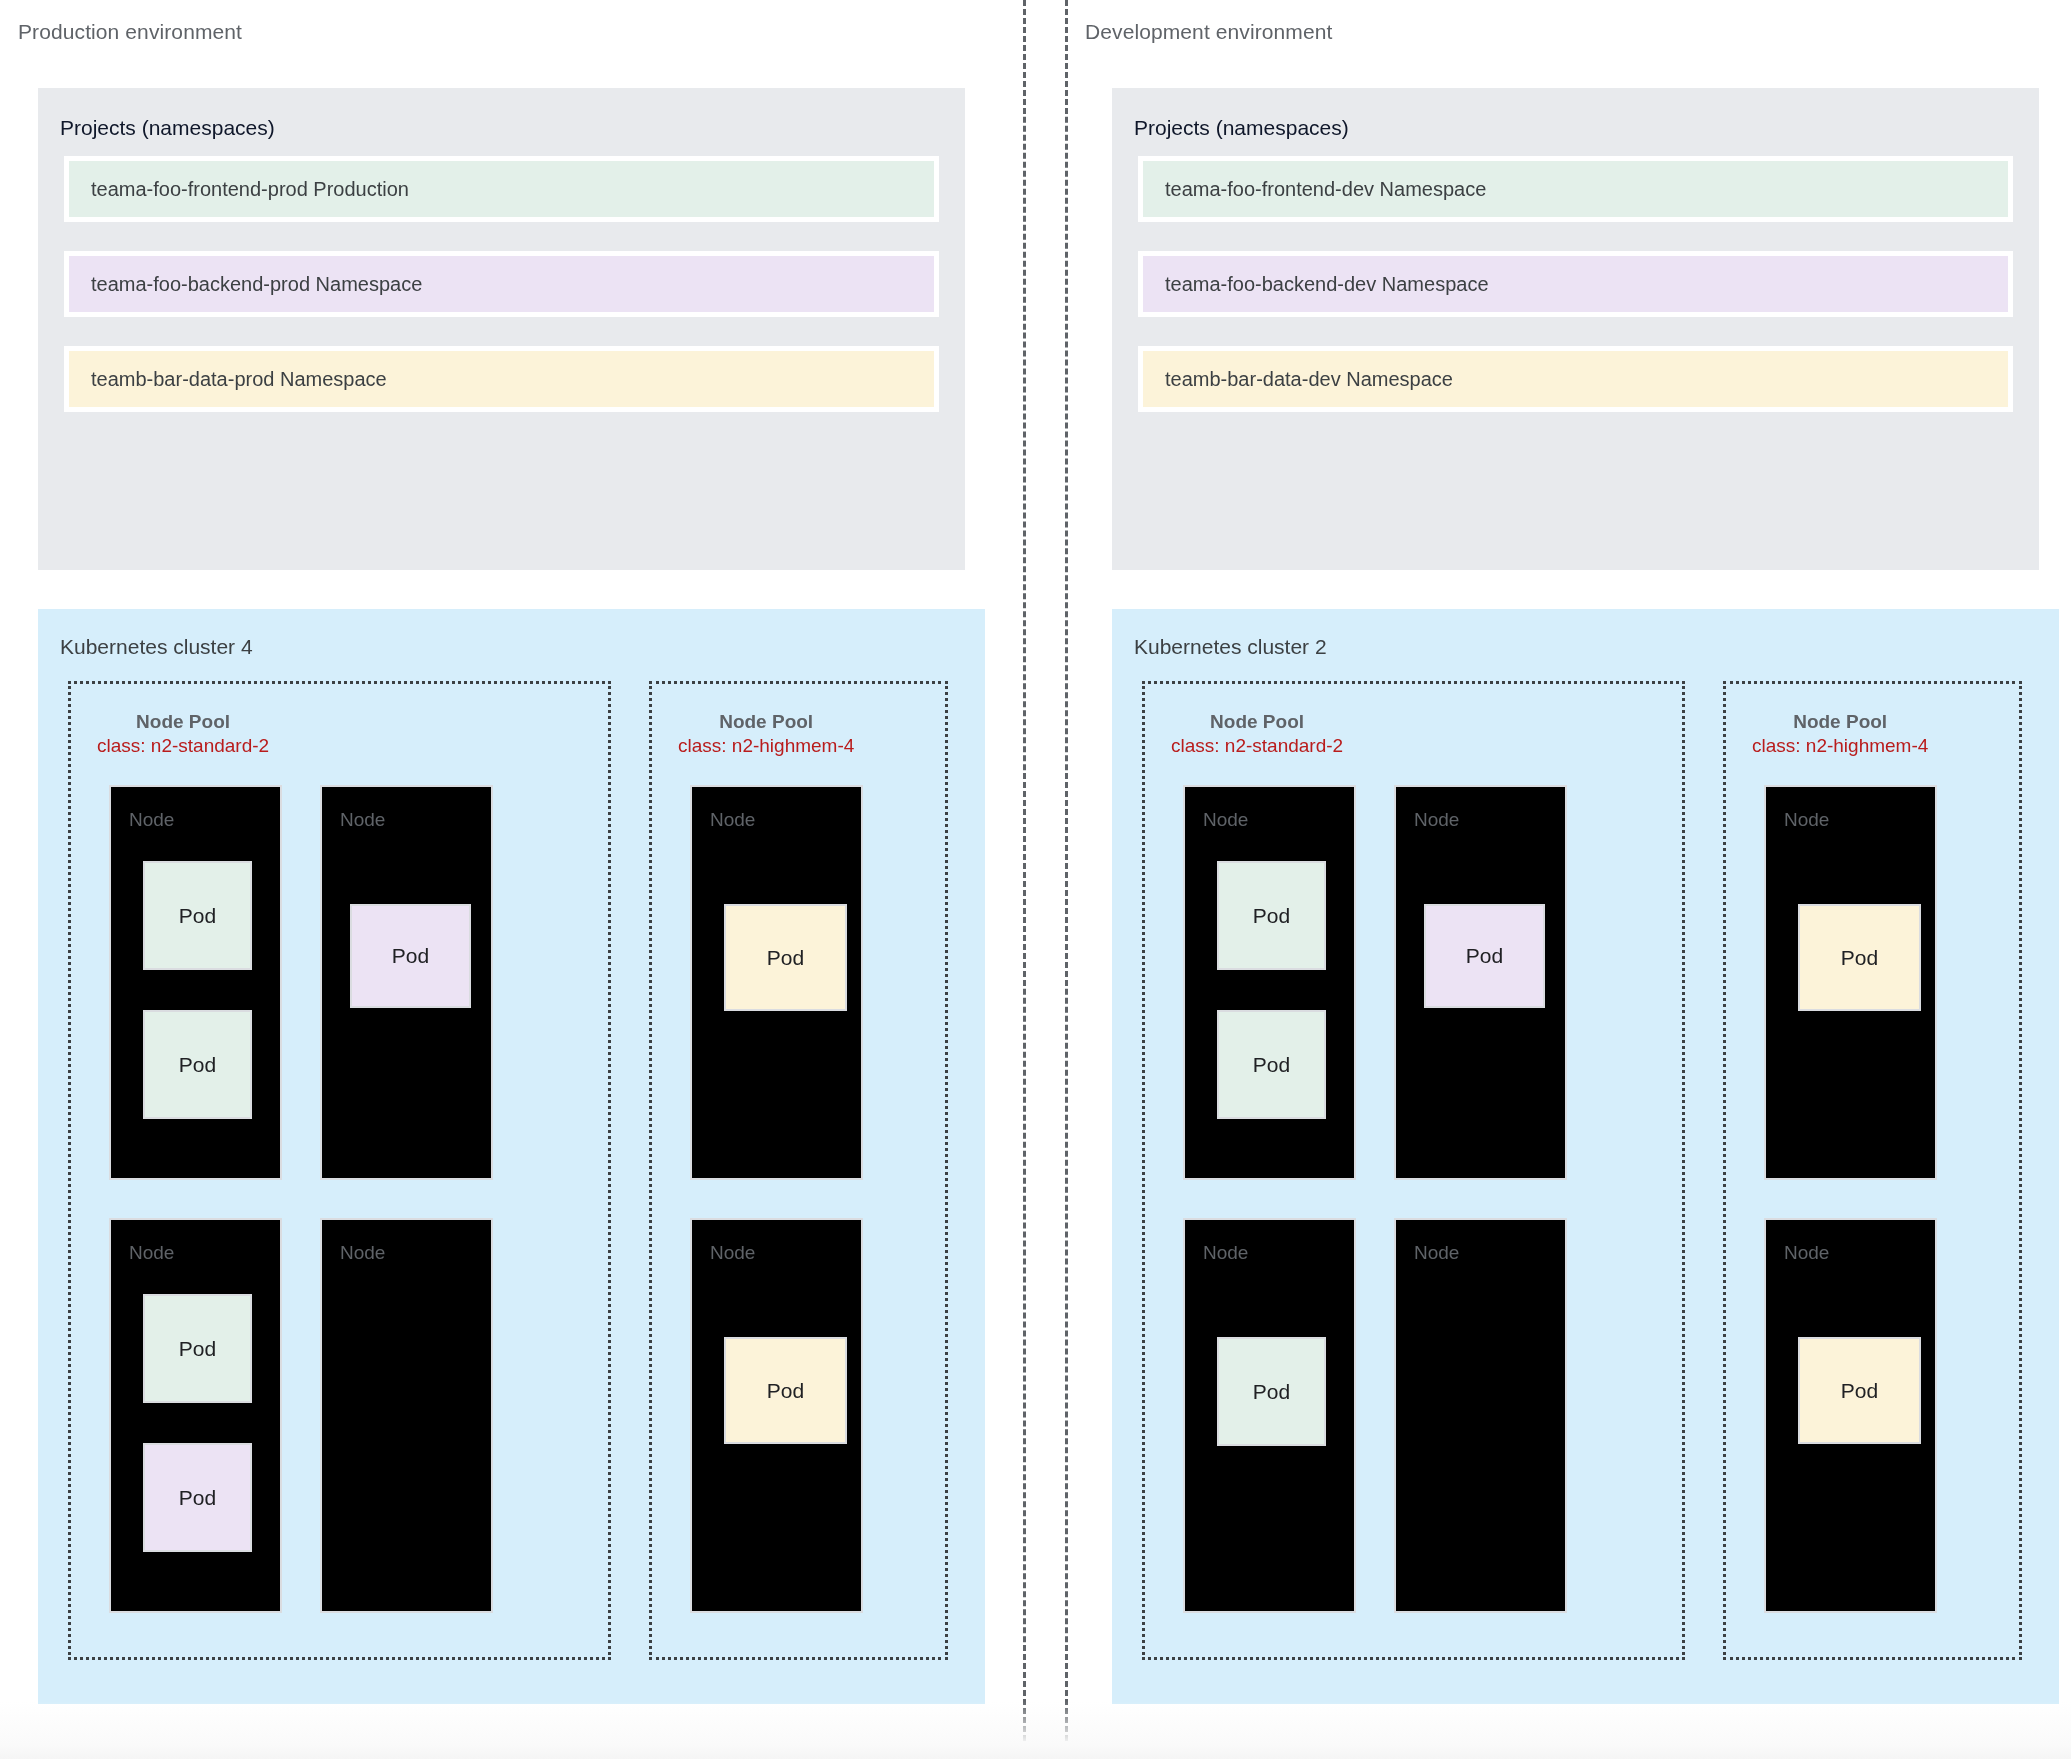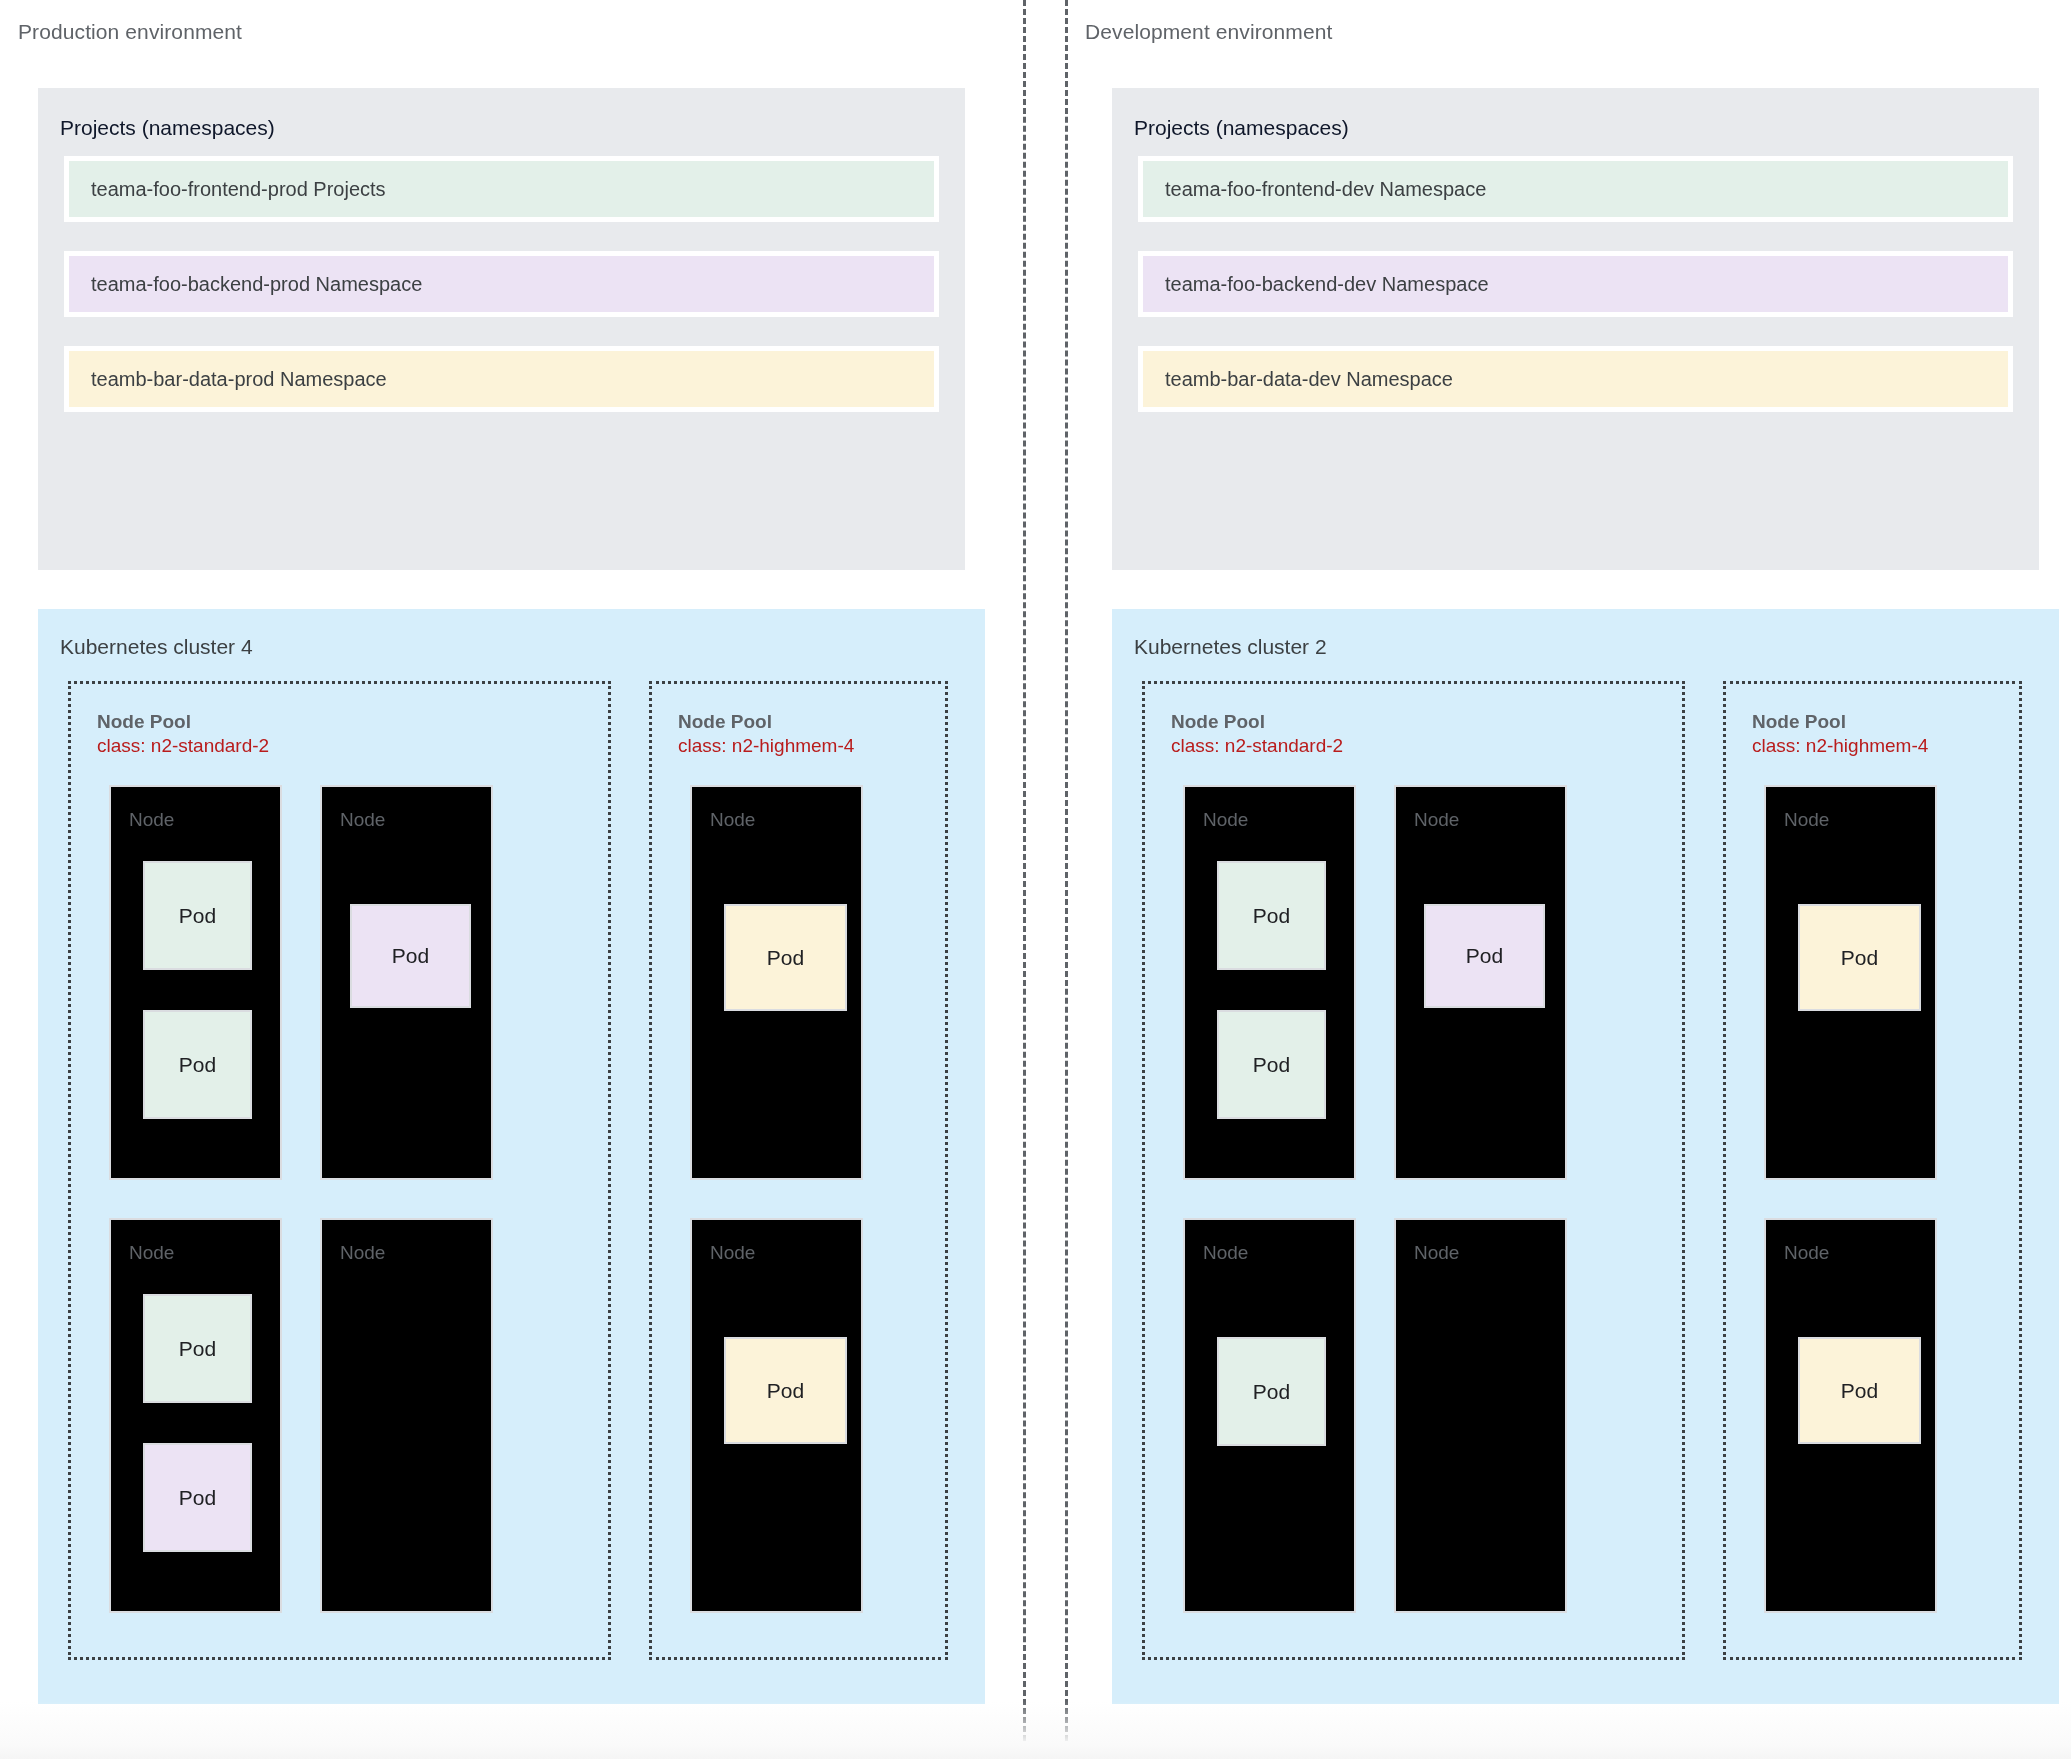--- a/index.html
+++ b/index.html
@@ -66,20 +66,21 @@
     left:22px;top:26px;
     font-size:21px;
     color:#3c4043;
     white-space:nowrap;
   }
   .pools{
     position:absolute;
     left:30px;top:72px;right:14px;bottom:44px;
     display:flex;
     gap:38px;
+    text-align:center;
   }
   .pool{
     border:3px dotted #3c4043;
     box-sizing:border-box;
     position:relative;
     padding:30px 0 0 0;
   }
   .pool-wide{width:543px;}
   .pool-narrow{width:299px;}
   .pool-head{
@@ -150,21 +151,21 @@
 
 <div class="canvas">
   <div class="divider" style="left:1023px;"></div>
   <div class="divider" style="left:1065px;"></div>
   <div id="env-root">
       <div class="env-title" style="left: 18px; top: 20px;">Production environment</div>
       <div class="projects-panel" style="left: 38px; top: 88px; width: 927px; height: 482px;">
         <div class="projects-title">Projects (namespaces)</div>
         <div class="ns-list">
           <div class="ns-box ns-green">
-            <span>teama-foo-frontend-prod Projects</span>
+            <span>teama-foo-frontend-prod Production</span>
           </div>
           <div class="ns-box ns-purple">
             <span>teama-foo-backend-prod Namespace</span>
           </div>
           <div class="ns-box ns-yellow">
             <span>teamb-bar-data-prod Namespace</span>
           </div>
         </div>
       </div>
       <div class="cluster-panel" style="left: 38px; top: 609px; width: 947px; height: 1095px;">

